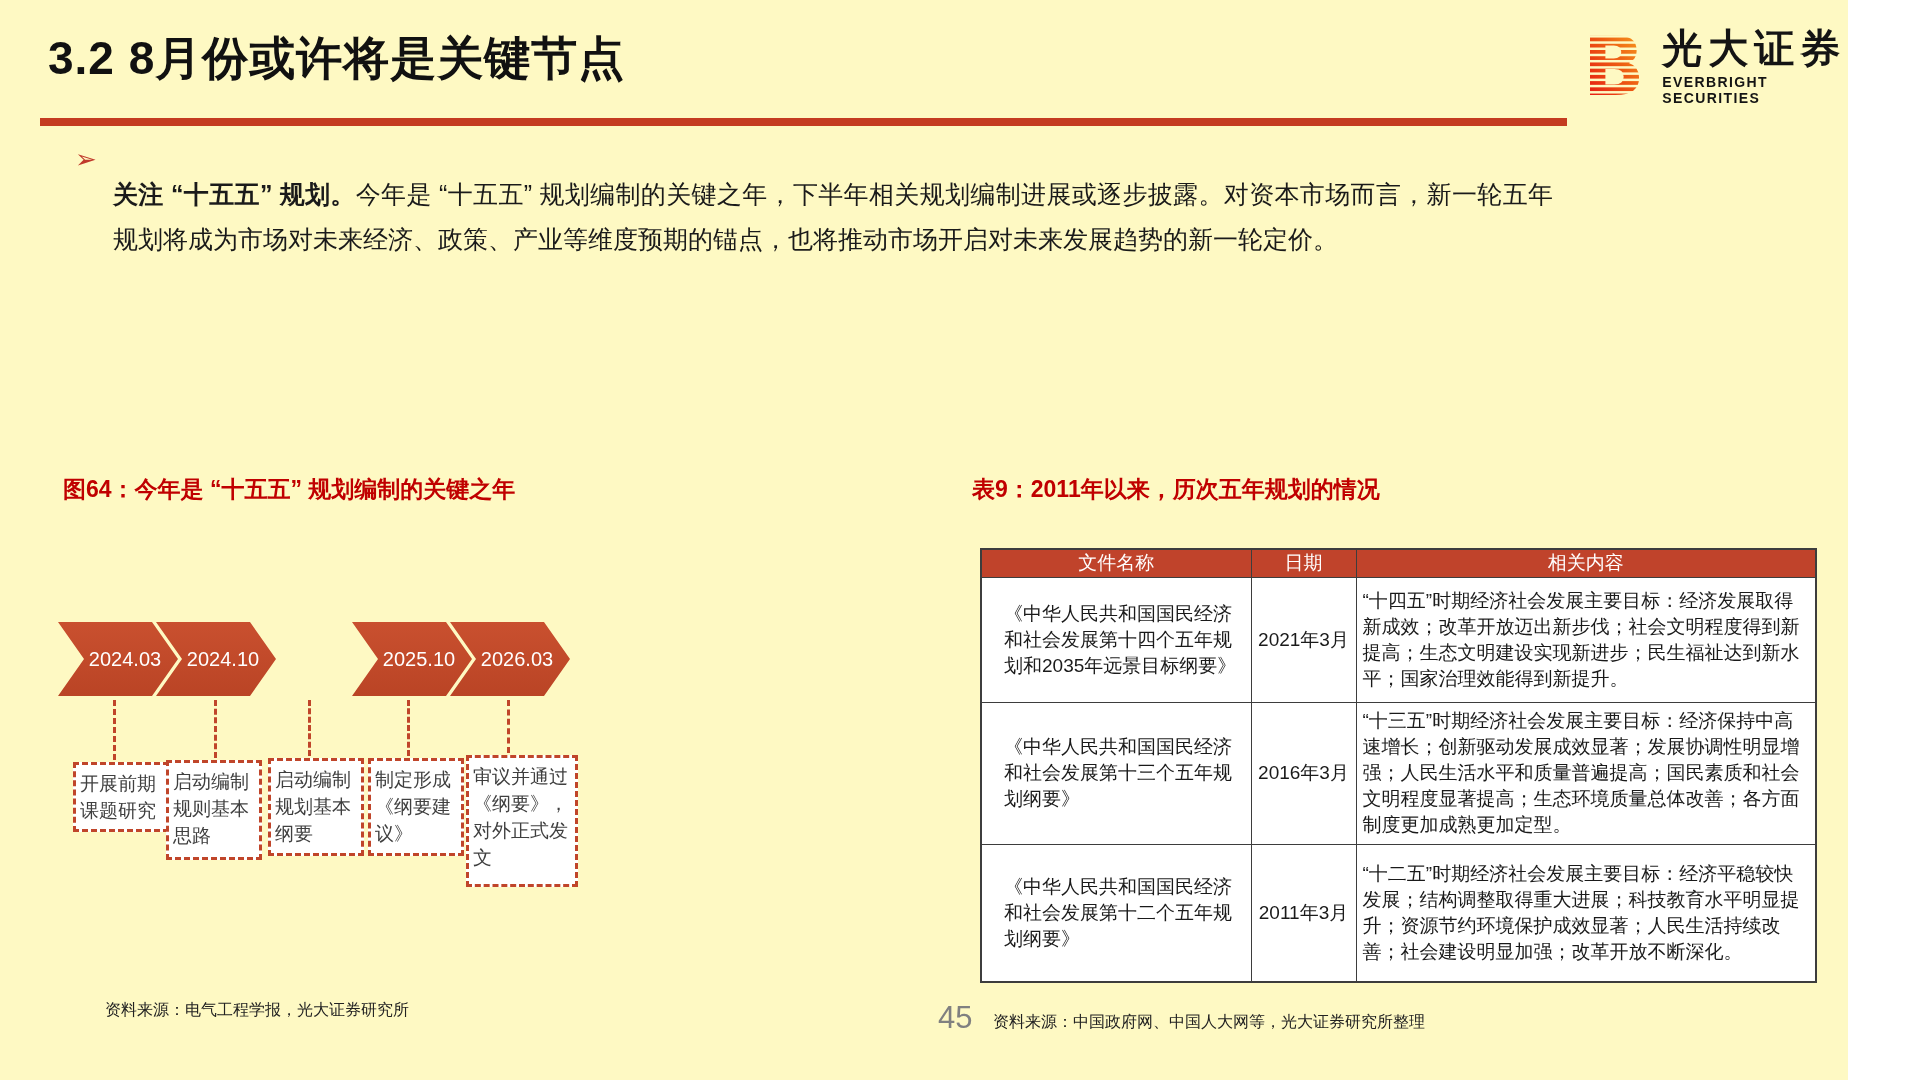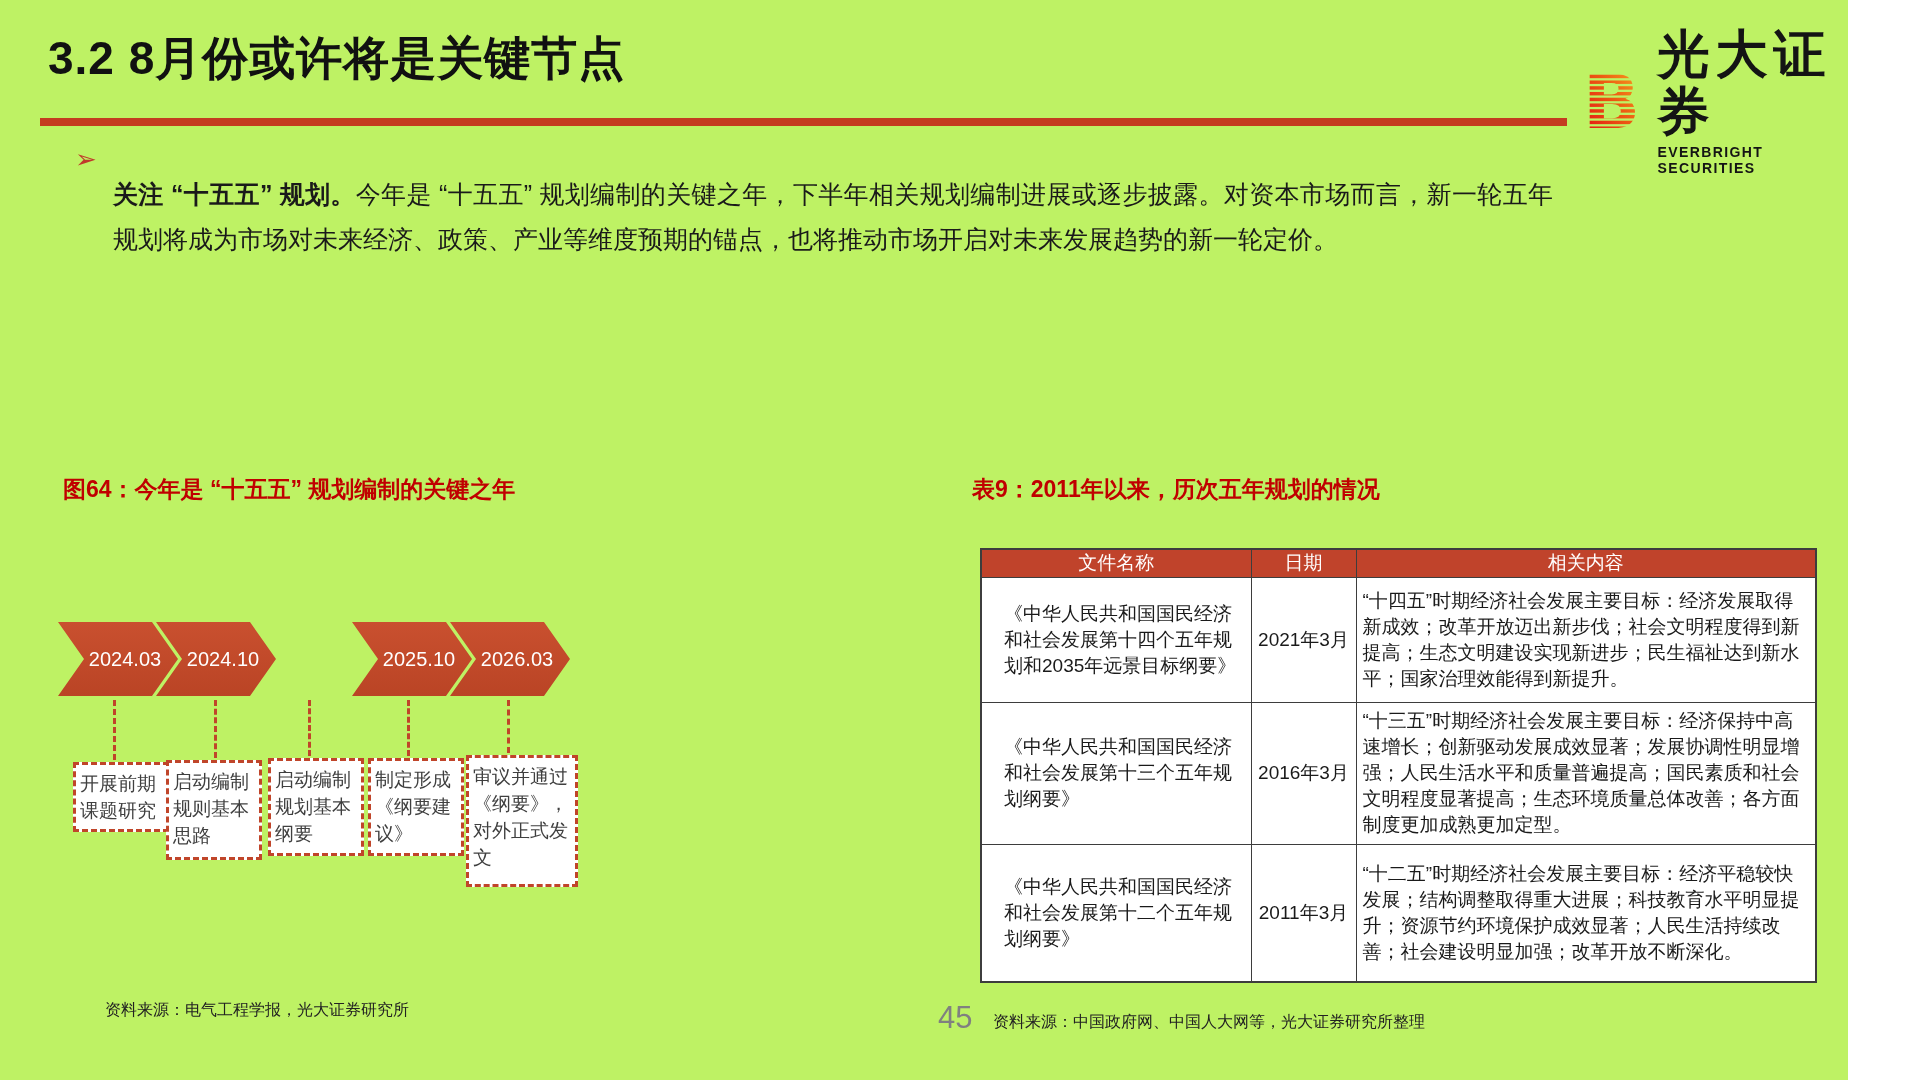--- a/index.html
+++ b/index.html
@@ -1,27 +1,27 @@
 <!DOCTYPE html>
 <html><head>
 <meta charset="utf-8">
 <style>
   * { margin:0; padding:0; box-sizing:border-box; }
   html,body { width:1920px; height:1080px; background:#ffffff; }
   body { font-family:"Liberation Sans","DejaVu Sans",sans-serif; color:#1a1a1a; }
-  .slide { position:relative; width:1848px; height:1080px; overflow:hidden; background:#bef264; }
+  .slide { position:relative; width:1848px; height:1080px; overflow:hidden; background:#fef9c3; }
 
   
   .page-title { position:absolute; left:48px; top:28px; font-size:46px; font-weight:bold; color:#111; letter-spacing:1px; }
   .title-rule { position:absolute; left:40px; top:118px; width:1527px; height:8px; background:#c43c20; }
 
   .logo { position:absolute; left:1586px; top:26px; display:flex; align-items:center; gap:14px; }
   .logo-mark { width:70px; height:78px; }
   .logo-text { display:flex; flex-direction:column; }
-  .logo-cn { font-size:52px; font-weight:bold; color:#141414; letter-spacing:6px; line-height:1.1; }
+  .logo-cn { font-size:40px; font-weight:bold; color:#141414; letter-spacing:6px; line-height:1.1; }
   .logo-en { font-size:14px; font-weight:bold; color:#141414; letter-spacing:1.4px; margin-top:4px; }
 
   
   .bullet-row { position:absolute; left:75px; top:140px; width:1478px; }
   .bullet-marker { position:absolute; left:0; top:4px; color:#c0392b; font-size:26px; }
   .bullet-text { margin-left:38px; font-size:25px; line-height:45px; color:#1a1a1a; text-align:justify;margin-top:32px; }
   .bullet-lead { font-weight:bold; }
 
   
   .fig-caption { position:absolute; left:63px; top:474px; font-size:23px; font-weight:bold; color:#c00000; }

